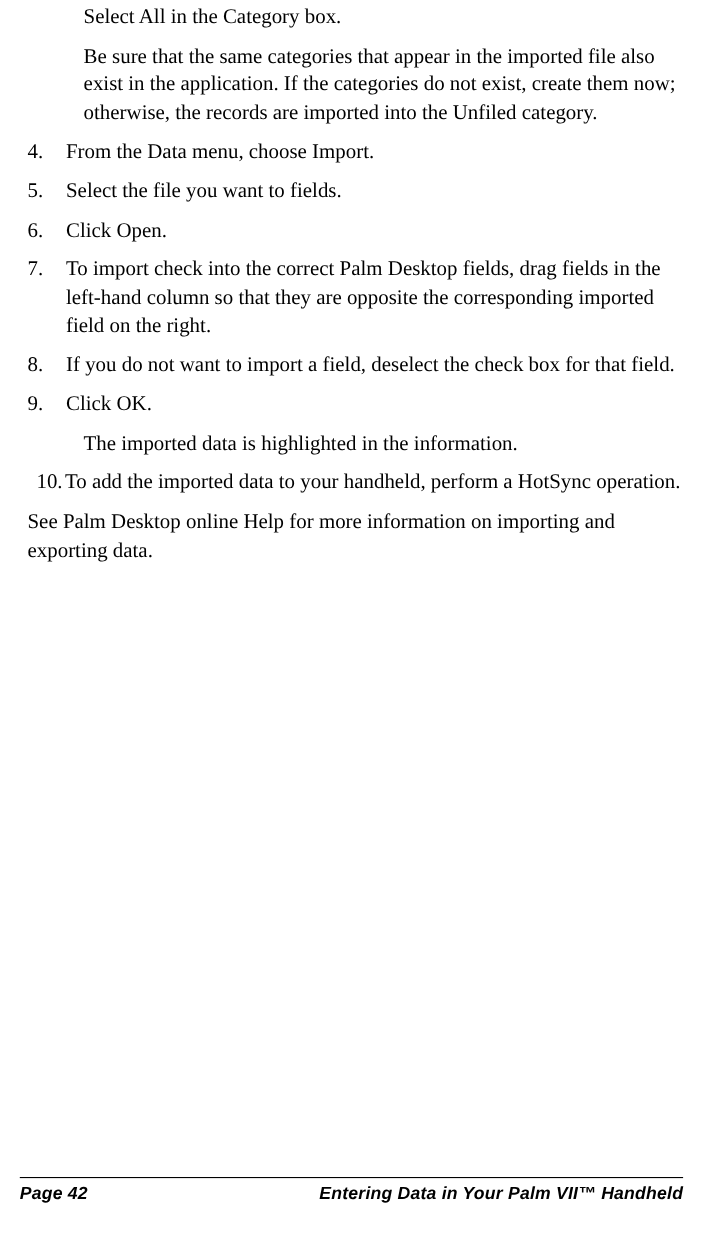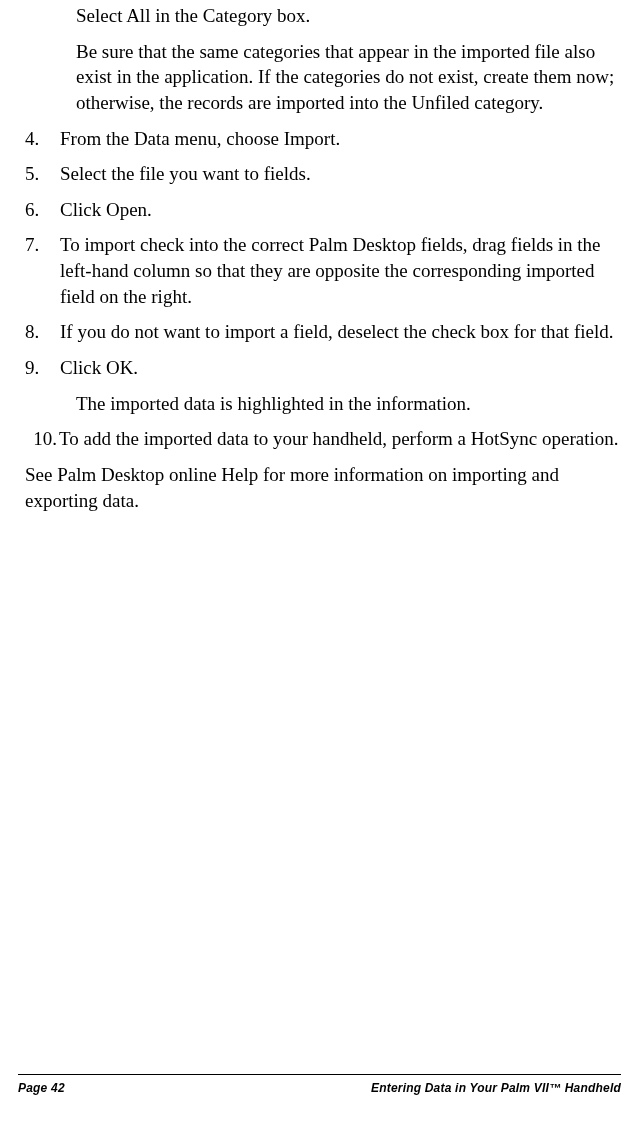--- a/index.html
+++ b/index.html
@@ -57,21 +57,21 @@
     .footer-rule {
       border: none;
       border-top: 1.5px solid #000;
       margin-bottom: 6px;
     }
     .footer-row {
       display: flex;
       justify-content: space-between;
       font-family: "Arial Black", "Franklin Gothic Heavy", Arial, sans-serif;
       font-weight: 900;
-      font-size: 12px;
+      font-size: 16px;
       font-style: italic;
       letter-spacing: 0.2px;
     }
   </style>
 </head>
 <body>
 
 <div class="page">
 
   <div class="indent-block">

